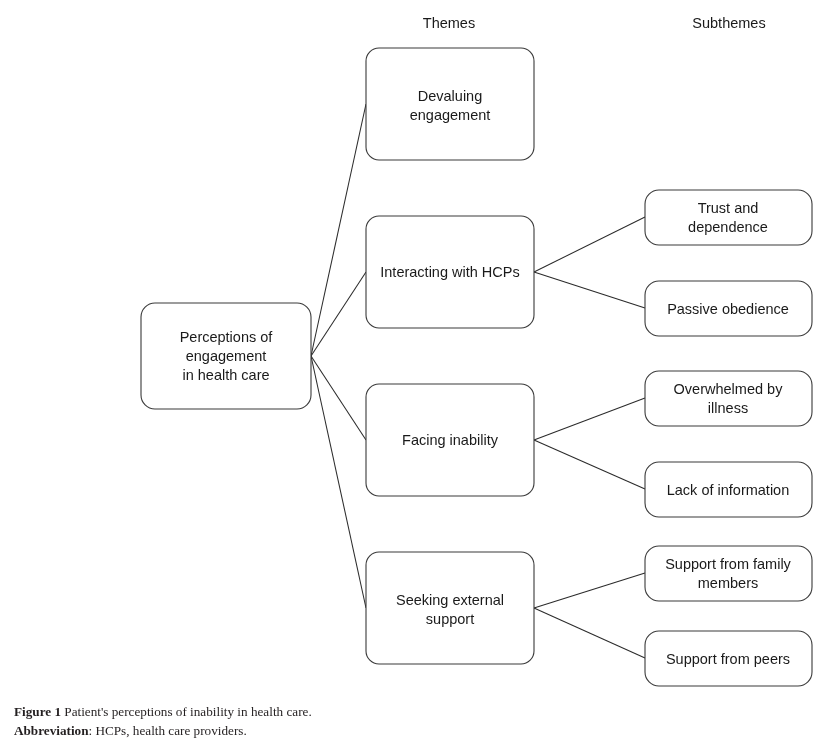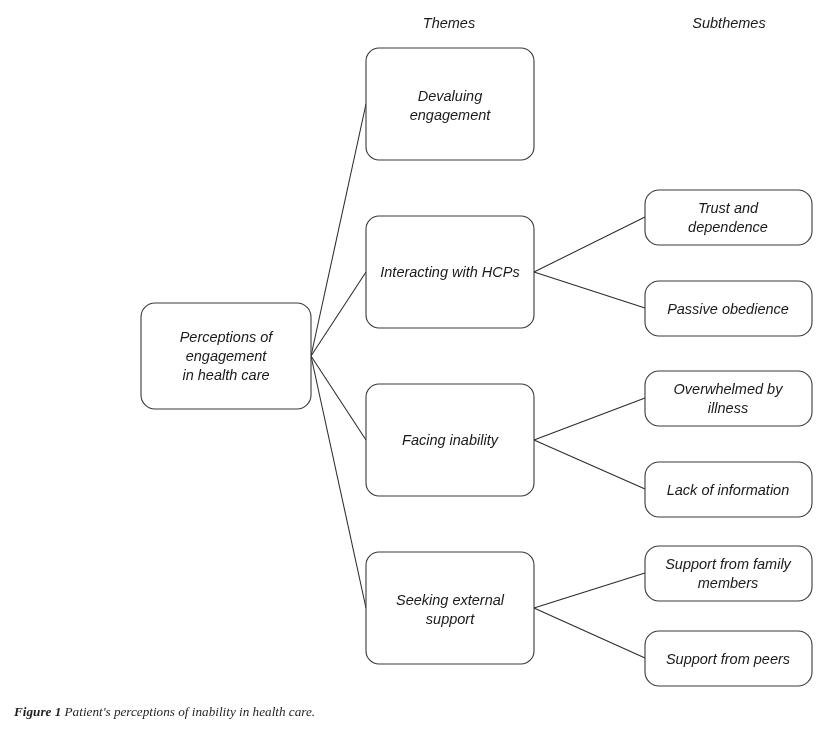--- a/index.html
+++ b/index.html
@@ -14,21 +14,20 @@
     color: #000000;
     position: relative;
     overflow: hidden;
   }
   #figure-root {
     position: absolute;
     left: 0;
     top: 0;
     width: 825px;
     height: 745px;
-    font-style: italic;
   }
   svg.diagram {
     position: absolute;
     left: 0;
     top: 0;
     width: 825px;
     height: 690px;
     display: block;
   }
   svg.diagram text {
@@ -160,15 +159,18 @@
       <rect class="node-box" x="645" y="631" width="167" height="55" rx="14" ry="14"></rect>
       <text class="node-label" x="728" y="664" text-anchor="middle">Support from peers</text>
     </g>
 
   </svg>
 
   <div class="caption-block">
     <div class="caption-line">
       <span class="caption-lead">Figure 1</span><span> Patient's perceptions of inability in health care.</span>
     </div>
+    <div class="caption-line">
+      <span class="caption-lead">Abbreviation</span><span>: HCPs, health care providers.</span>
+    </div>
   </div>
 
 </div>
 
 </body></html>

